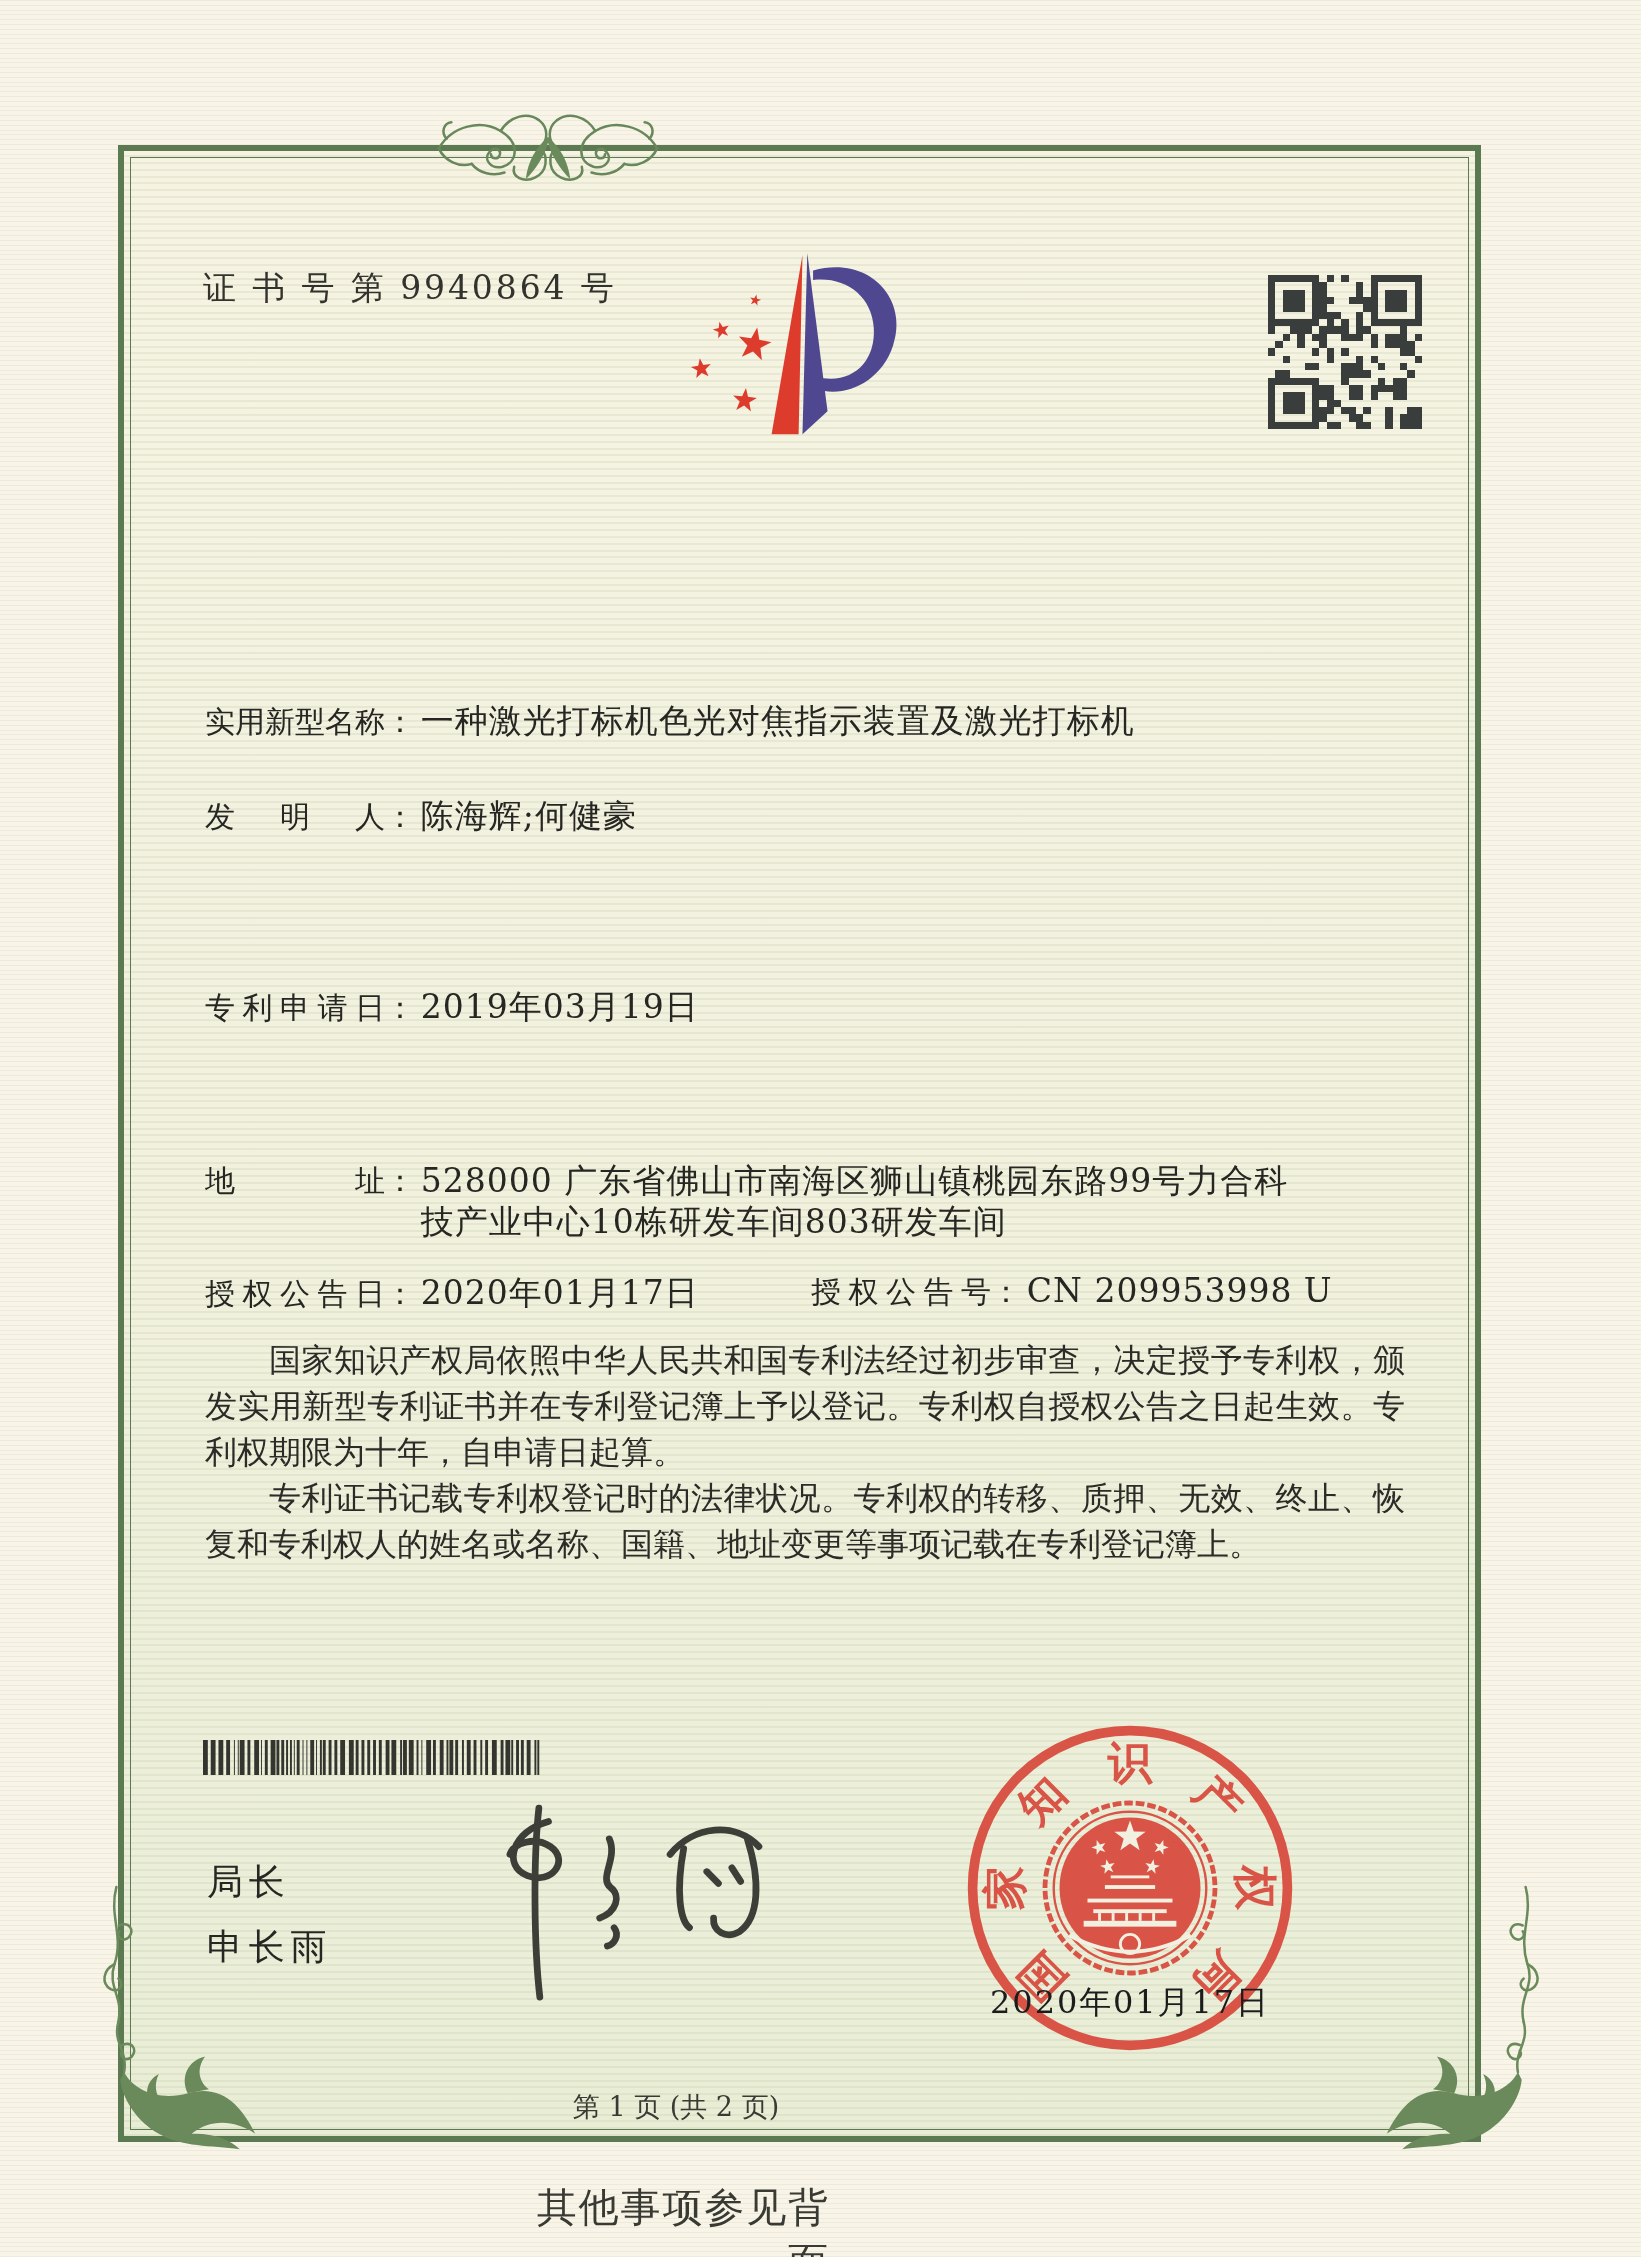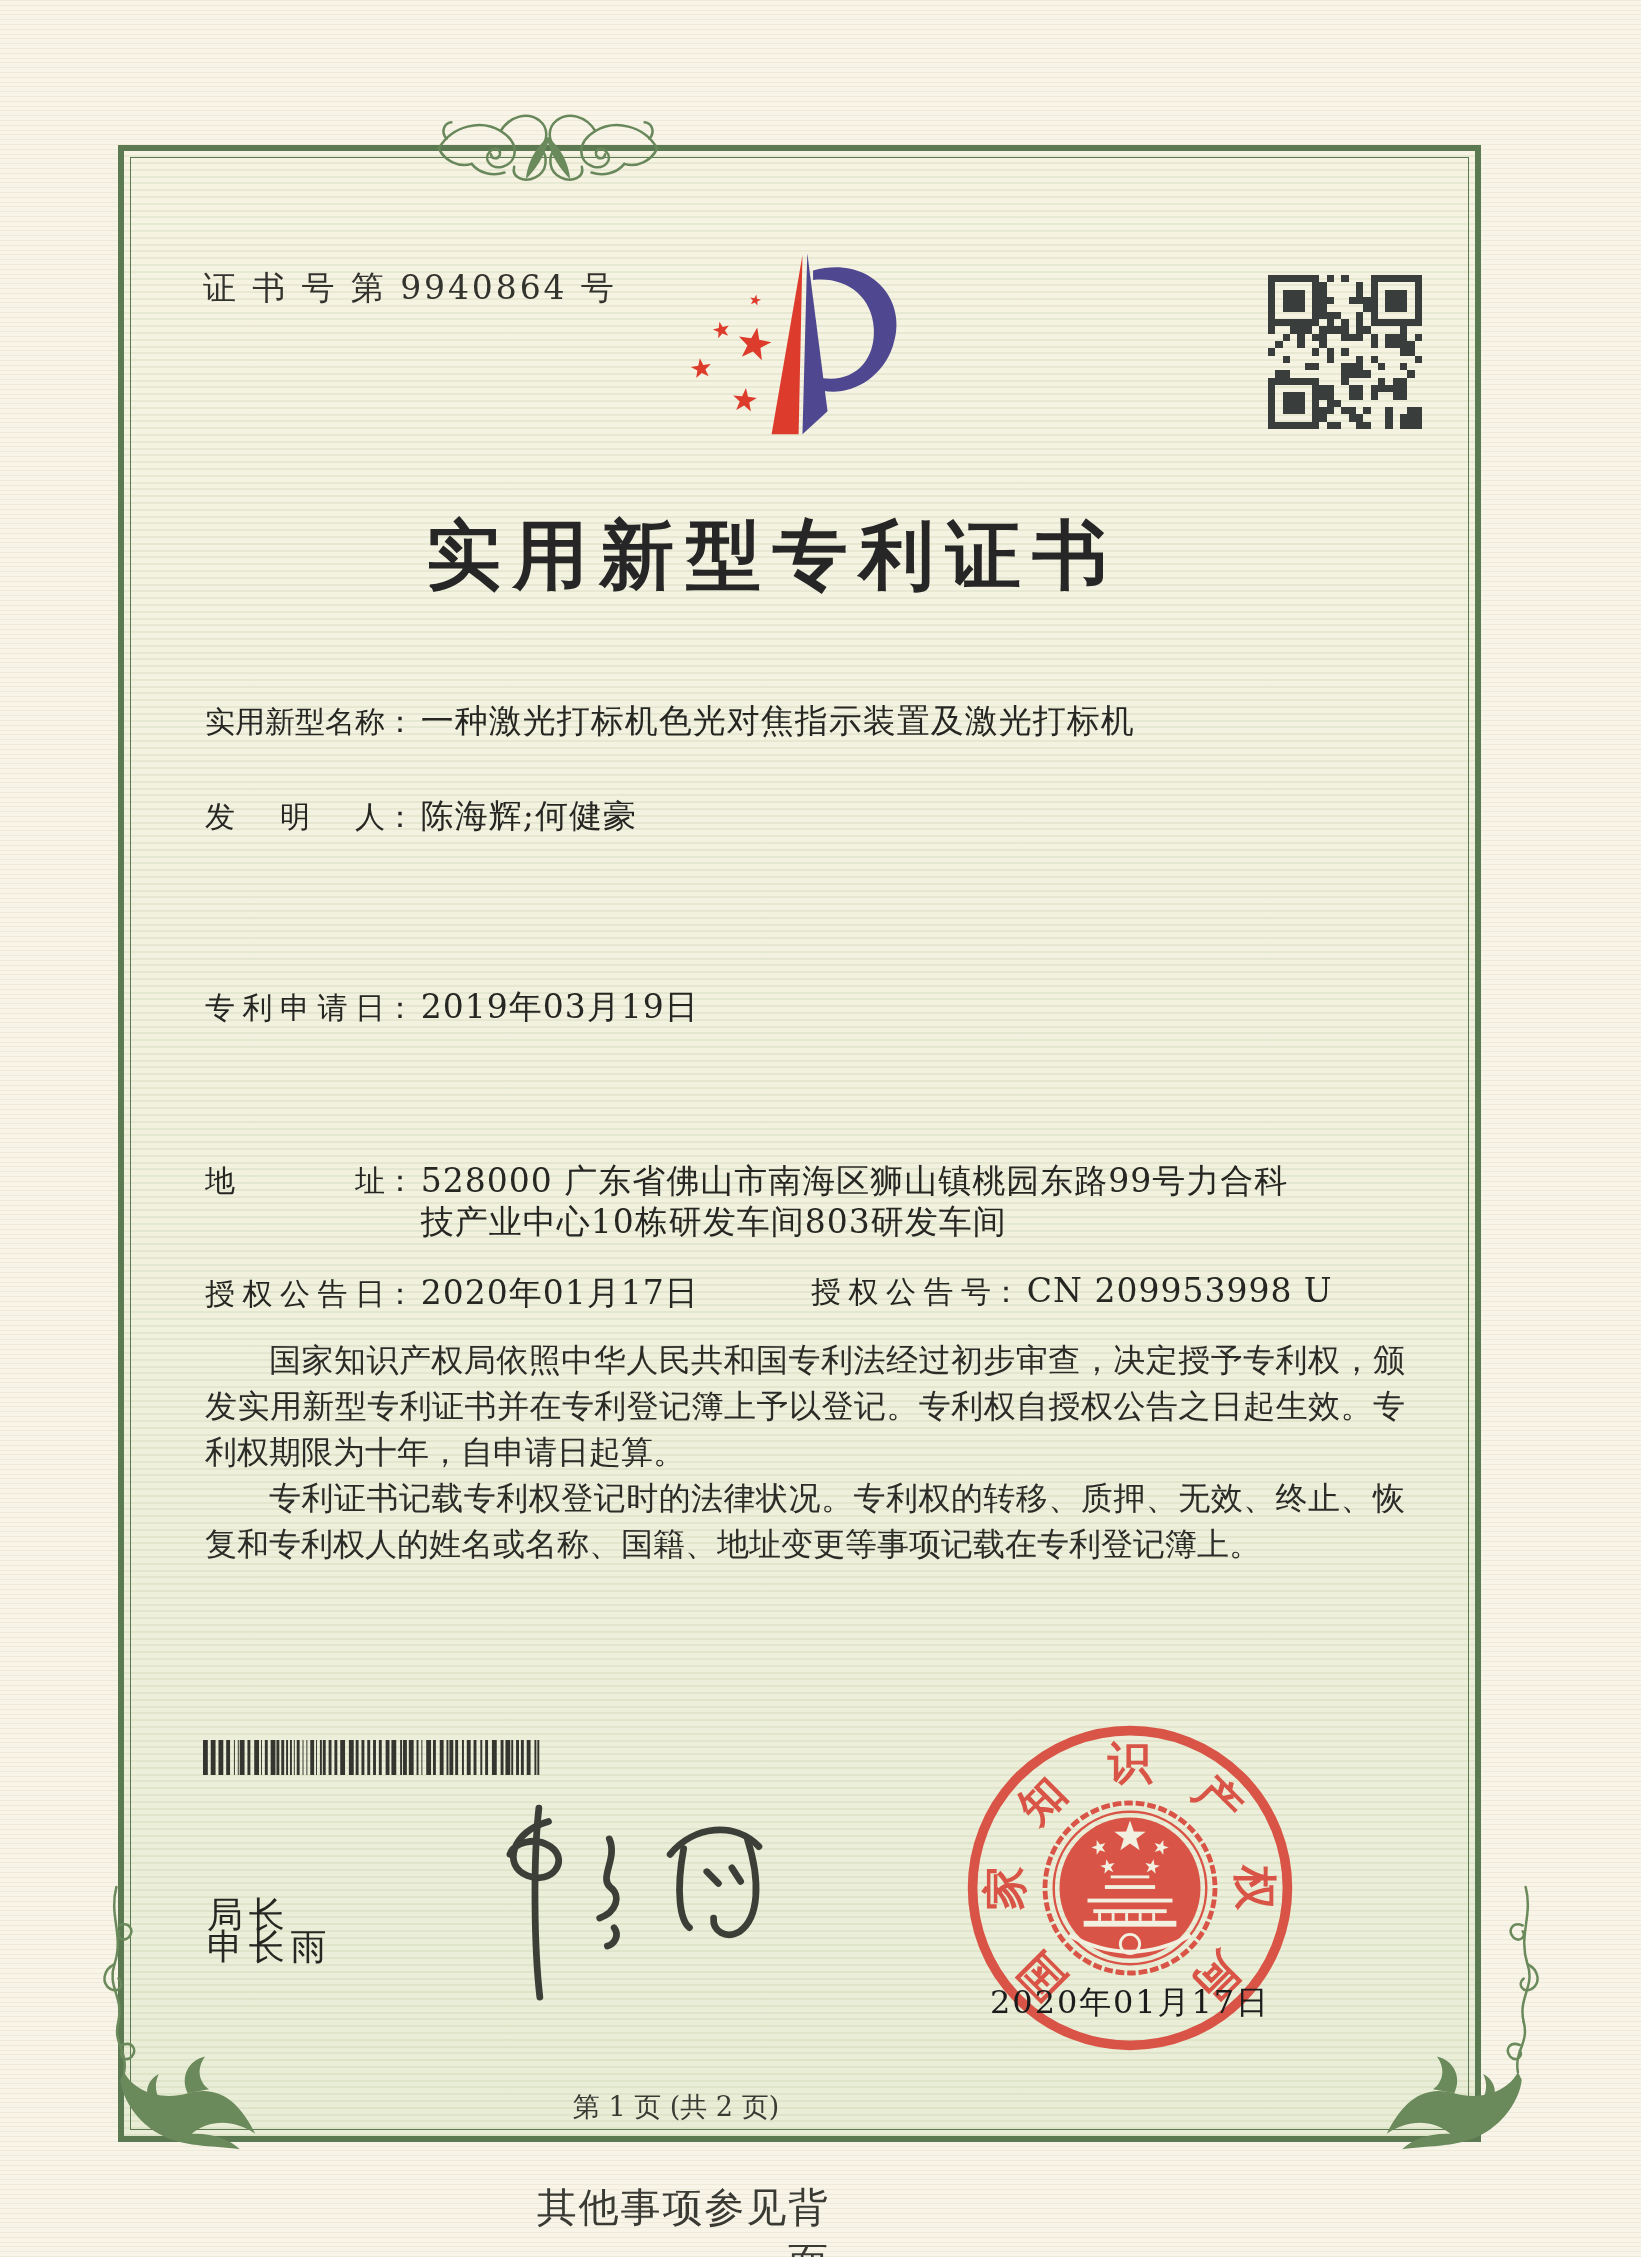--- a/index.html
+++ b/index.html
@@ -28,21 +28,21 @@
   .flabel{display:inline-block;width:180px;font-size:30px;text-align:justify;text-align-last:justify;vertical-align:baseline;}
   .colon{font-size:30px;}
   .fvalue{font-size:33px;margin-left:5.8px;letter-spacing:1px;}
   .fvalue.multiline{display:inline-block;white-space:pre-line;vertical-align:top;width:1014px;line-height:41px;}
   .row-name{top:699px;} .row-inventor{top:794px;} .row-patno{top:888px;}
   .row-appdate{top:985px;} .row-patentee{top:1079px;} .row-addr{top:1160px;}
   .row-grantdate{top:1271px;} .row-grantno{left:811px;top:1271px;}
   .body-text{left:205px;top:1337px;width:1200px;font-size:32px;line-height:46px;
              text-align:justify;color:#2b2b27;}
   .body-text p{margin:0;text-indent:2em;}
-  .sig-title{left:207px;top:1858px;font-size:36px;letter-spacing:5.8px;margin-top:33px;}
+  .sig-title{left:207px;top:1858px;font-size:36px;letter-spacing:5.8px;}
   .sig-name{left:207px;top:1923px;font-size:36px;letter-spacing:5.8px;}
   .seal-date{left:966px;top:1981px;width:328px;text-align:center;font-size:32px;
              letter-spacing:1.9px;color:#1c1c1c;}
   .page-indicator{left:531px;top:2089px;width:290px;text-align:center;font-size:27px;color:#3a3a34;}
   .back-note{left:521px;top:2180px;width:309px;text-align:right;font-size:40px;color:#3a3a34;letter-spacing:1.9px;}
   
   .logo{left:681px;top:249px;width:241px;height:198px;}
   .qr{left:1268px;top:275px;width:154px;height:154px;}
   .barcode{left:203px;top:1740px;width:344px;height:35px;}
   .signature{left:452px;top:1802px;width:333px;height:208px;}
@@ -338,21 +338,20 @@
       <rect x="20" y="4" width="1" height="1" fill="#393d3c"></rect>
       <rect x="20" y="5" width="1" height="1" fill="#393d3c"></rect>
       <rect x="20" y="6" width="1" height="1" fill="#393d3c"></rect>
       <rect x="20" y="8" width="1" height="1" fill="#393d3c"></rect>
       <rect x="20" y="11" width="1" height="1" fill="#393d3c"></rect>
       <rect x="20" y="18" width="1" height="1" fill="#393d3c"></rect>
       <rect x="20" y="19" width="1" height="1" fill="#393d3c"></rect>
       <rect x="20" y="20" width="1" height="1" fill="#393d3c"></rect>
     </svg>
 
-  <div class="abs title">实用新型专利证书</div>
 
   <div class="abs row row-name">
     <span class="flabel">实用新型名称</span><span class="colon">：</span><span class="fvalue">一种激光打标机色光对焦指示装置及激光打标机</span>
   </div>
   <div class="abs row row-inventor">
     <span class="flabel">发明人</span><span class="colon">：</span><span class="fvalue">陈海辉;何健豪</span>
   </div>
   <div class="abs row row-appdate">
     <span class="flabel">专利申请日</span><span class="colon">：</span><span class="fvalue">2019年03月19日</span>
   </div>

